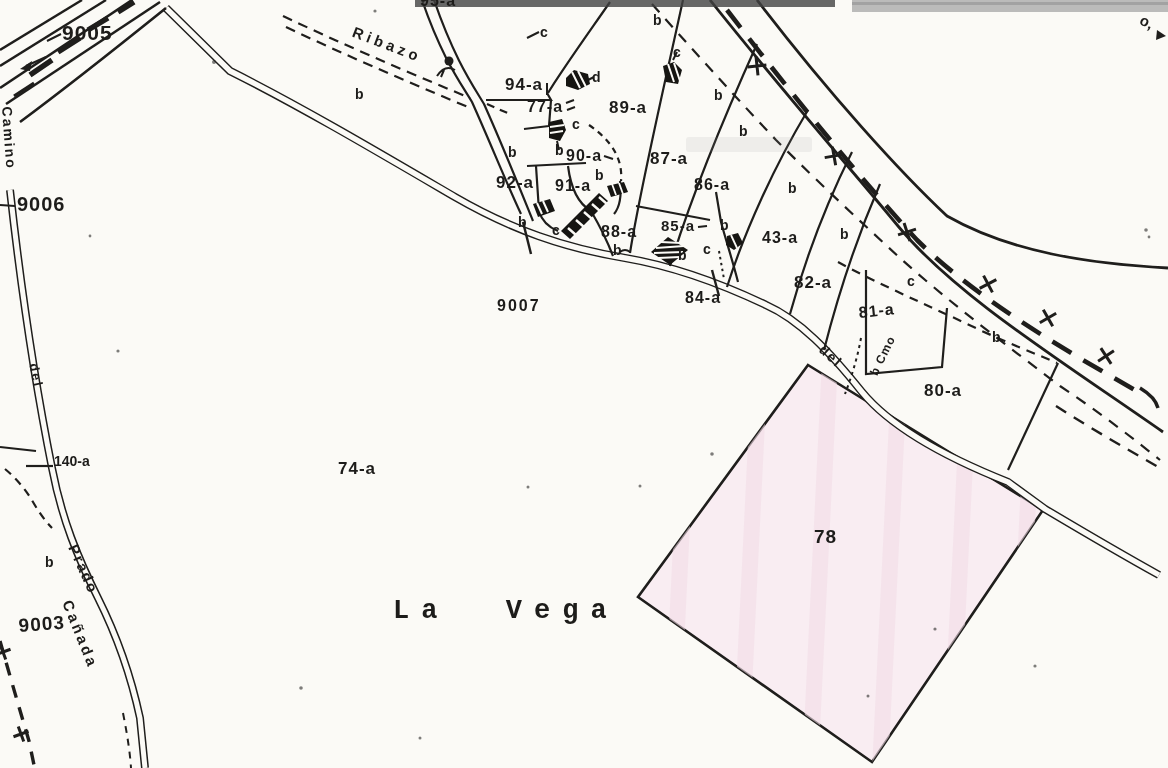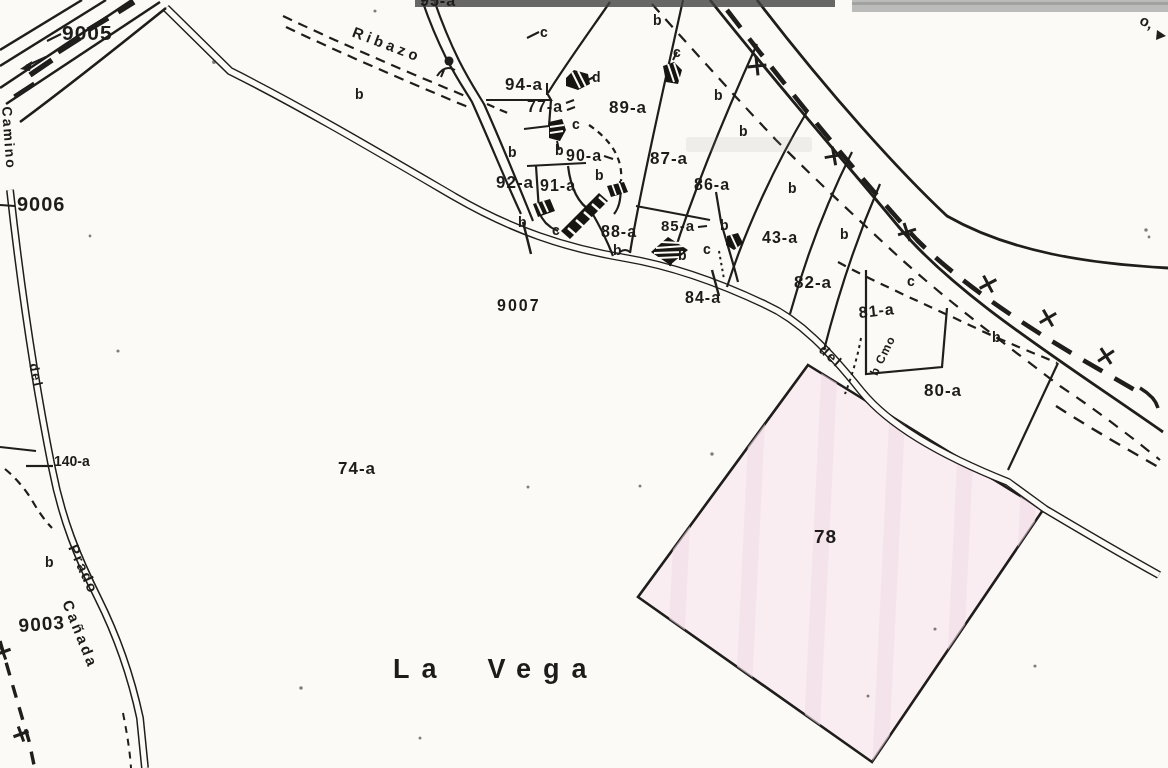--- a/index.html
+++ b/index.html
@@ -193,36 +193,36 @@
 
   <div id="labels">
       <span class="lbl num" style="left: 62px; top: 22px; font-size: 21px; letter-spacing: 1px;">9005</span>
       <span class="lbl num" style="left: 17px; top: 194px; font-size: 20px; letter-spacing: 1px;">9006</span>
       <span class="lbl num" style="left: 497px; top: 274px; font-size: 16px; letter-spacing: 2px; margin-top: 24px;">9007</span>
       <span class="lbl num" style="left: 18px; top: 616px; font-size: 19px; letter-spacing: 1px; transform: rotate(-4deg);">9003</span>
       <span class="lbl num" style="left: 420px; top: -7px; font-size: 16px; letter-spacing: 1px;">95-a</span>
       <span class="lbl num" style="left: 505px; top: 76px; font-size: 17px; letter-spacing: 1px;">94-a</span>
       <span class="lbl num" style="left: 527px; top: 99px; font-size: 16px; letter-spacing: 1px;">77-a</span>
       <span class="lbl num" style="left: 496px; top: 174px; font-size: 17px; letter-spacing: 1px;">92-a</span>
-      <span class="lbl num" style="left: 540px; top: 178px; font-size: 16px; letter-spacing: 1px;">91-a</span>
+      <span class="lbl num" style="left: 540px; top: 178px; font-size: 16px; letter-spacing: 1px; padding-left: 15px;">91-a</span>
       <span class="lbl num" style="left: 566px; top: 148px; font-size: 16px; letter-spacing: 1px;">90-a</span>
       <span class="lbl num" style="left: 609px; top: 99px; font-size: 17px; letter-spacing: 1px;">89-a</span>
       <span class="lbl num" style="left: 601px; top: 224px; font-size: 16px; letter-spacing: 1px;">88-a</span>
       <span class="lbl num" style="left: 650px; top: 150px; font-size: 17px; letter-spacing: 1px;">87-a</span>
       <span class="lbl num" style="left: 694px; top: 177px; font-size: 16px; letter-spacing: 1px;">86-a</span>
       <span class="lbl num" style="left: 661px; top: 218px; font-size: 15px; letter-spacing: 1px;">85-a</span>
       <span class="lbl num" style="left: 685px; top: 290px; font-size: 16px; letter-spacing: 1px;">84-a</span>
       <span class="lbl num" style="left: 762px; top: 230px; font-size: 16px; letter-spacing: 1px;">43-a</span>
       <span class="lbl num" style="left: 794px; top: 274px; font-size: 17px; letter-spacing: 1px;">82-a</span>
       <span class="lbl num" style="left: 858px; top: 305px; font-size: 16px; letter-spacing: 1px; transform: rotate(-6deg);">81-a</span>
       <span class="lbl num" style="left: 924px; top: 382px; font-size: 17px; letter-spacing: 1px;">80-a</span>
       <span class="lbl num" style="left: 814px; top: 527px; font-size: 19px; letter-spacing: 1px;">78</span>
       <span class="lbl num" style="left: 338px; top: 460px; font-size: 17px; letter-spacing: 1px;">74-a</span>
       <span class="lbl num" style="left: 54px; top: 454px; font-size: 14px; letter-spacing: 0px;">140-a</span>
-      <span class="lbl place" style="left: 393px; top: 656px; font-size: 27px; letter-spacing: 12px;">La  Vega</span>
+      <span class="lbl place" style="left: 393px; top: 598px; font-size: 27px; letter-spacing: 12px; font-family: Liberation Mono, monospace;">La  Vega</span>
       <span class="lbl topo" style="left: 14px; top: 106px; font-size: 14px; letter-spacing: 2px; transform: rotate(86deg);">Camino</span>
       <span class="lbl topo" style="left: 40px; top: 362px; font-size: 13px; letter-spacing: 2px; transform: rotate(78deg);">del</span>
       <span class="lbl topo" style="left: 80px; top: 542px; font-size: 15px; letter-spacing: 2px; transform: rotate(66deg);">Prado</span>
       <span class="lbl topo" style="left: 74px; top: 598px; font-size: 15px; letter-spacing: 3px; transform: rotate(68deg);">Cañada</span>
       <span class="lbl topo" style="left: 356px; top: 24px; font-size: 15px; letter-spacing: 4px; transform: rotate(21deg);">Ribazo</span>
       <span class="lbl topo" style="left: 826px; top: 342px; font-size: 14px; letter-spacing: 2px; transform: rotate(42deg);">del</span>
       <span class="lbl topo" style="left: 868px; top: 372px; font-size: 12px; letter-spacing: 1px; transform: rotate(-64deg);">b Cmo</span>
       <span class="lbl topo" style="left: 1144px; top: 12px; font-size: 15px; letter-spacing: 0px; transform: rotate(25deg);">o,</span>
       <span class="lbl sub" style="left: 355px; top: 87px; font-size: 14px; letter-spacing: 0px;">b</span>
       <span class="lbl sub" style="left: 508px; top: 145px; font-size: 14px; letter-spacing: 0px;">b</span>

